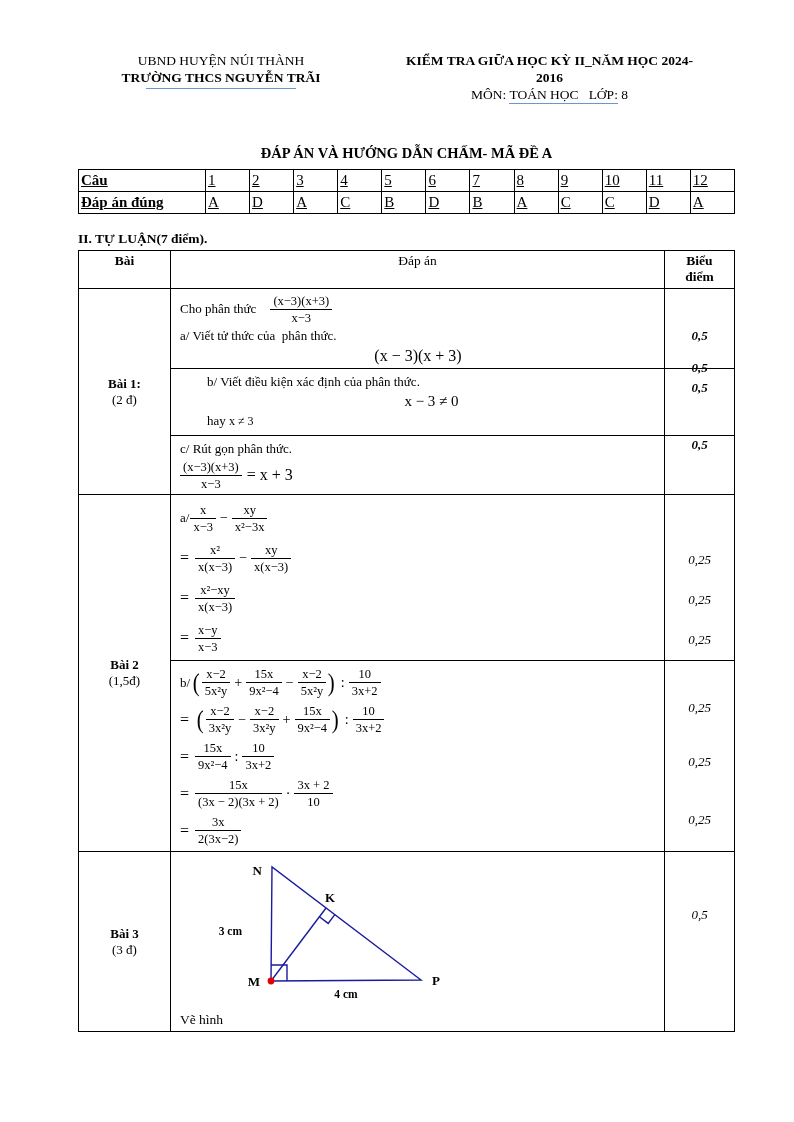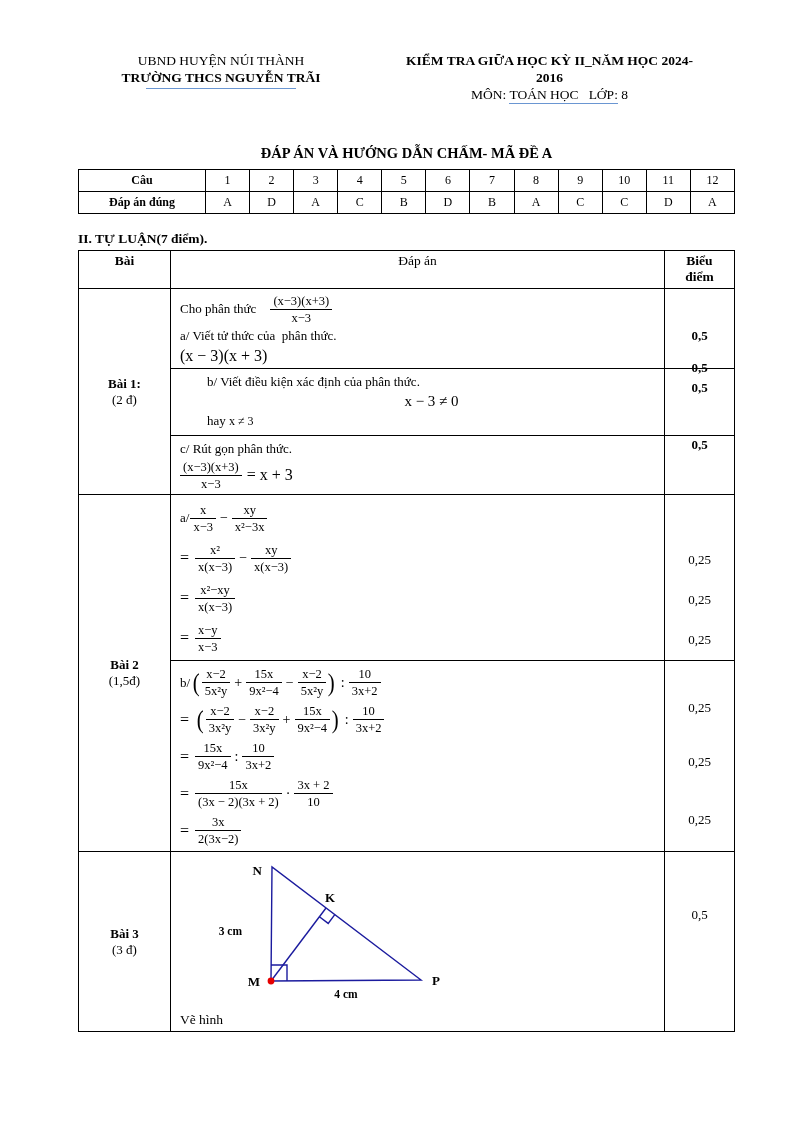--- a/index.html
+++ b/index.html
@@ -18,50 +18,50 @@
   .hdr-right .exam { font-weight:bold; }
   .subject-line { white-space:pre; }
   .subject-line .u-span { border-bottom:1.6px solid #6a96d2; padding-bottom:1px; }
   
   .doc-title { margin-top:42px; text-align:center; font-weight:bold; font-size:14.5px; }
   .sec-head { margin-top:12px; font-weight:bold; font-size:13.5px; }
   .sec-head2 { margin-top:17px; font-weight:bold; font-size:13.5px; }
   
   table { border-collapse:collapse; }
   table.mc { margin-top:7px; width:657px; table-layout:fixed; }
-  table.mc td { border:1.6px solid #000; text-align:center; font-size:12px; height:22px; padding:0 2px; }
+  table.mc td { border:1.6px solid #000; text-align:left; font-size:15px; height:22px; padding:0 2px;text-decoration:underline; }
   table.mc td.mc-label { font-weight:bold; }
   table.mc col.c-first { width:127px; }
   
   table.tl { margin-top:3px; width:657px; table-layout:fixed; }
   table.tl td, table.tl th { border:1.6px solid #000; font-size:13px; vertical-align:top; }
   table.tl col.c1 { width:92px; }
   table.tl col.c3 { width:70px; }
   table.tl th { font-size:13.5px; padding:2px 4px; vertical-align:top; }
   th.th-dapan { font-weight:normal; }
   .bai-cell { text-align:center; vertical-align:middle !important; }
   .bai-label { font-weight:bold; }
   .bai-pts { font-weight:normal; }
   .ans-cell { padding:3px 8px 2px 9px; }
-  .score-cell { text-align:center; font-size:13px; padding:0 8px; }
+  .score-cell { text-align:center; font-size:13px; padding:0 8px;font-style:italic; }
   .score-b { font-weight:bold; }
   .score-cell div { height:18px; line-height:18px; }
   .sc-center { display:flex; flex-direction:column; justify-content:center; height:100%; }
   .b1a-sc div:first-child { margin-top:38px; }
   .b2a-sc div:nth-child(1){ margin-top:56px; } .b2a-sc div:nth-child(n+2){ margin-top:22px; }
   .b2b-sc div:nth-child(1){ margin-top:38px; } .b2b-sc div:nth-child(2){ margin-top:36px; } .b2b-sc div:nth-child(3){ margin-top:40px; }
   .b3-sc div:first-child { margin-top:54px; }
   
   .txt-line { white-space:pre-wrap; line-height:19px; }
   .intro-line { display:flex; align-items:center; height:34px; }
   .intro-line .lbl { margin-right:14px; }
   .frac { display:inline-block; vertical-align:middle; text-align:center; font-size:12.5px; line-height:1.12; }
   .fnum, .frac .fnum { display:block; padding:0 3px 1px; border-bottom:1.3px solid #000; }
   .fden, .frac .fden { display:block; padding:1px 3px 0; }
-  .center-math { font-size:16px; line-height:21px; }
+  .center-math { text-align:center; font-size:16px; line-height:21px; }
   .center-math-sm { text-align:center; font-size:15px; line-height:20px; }
   .math-inline { font-size:12px; }
   .math-big { font-size:16px; }
   .eq-line { display:flex; align-items:center; height:40px; }
   .eq-line-s { height:37px; }
   .m-txt { font-size:13px; margin-right:1px; }
   .m-eq { font-size:16px; margin-right:6px; }
   .m-op { font-size:14px; margin:0 4px; }
   .m-big { font-size:26px; font-weight:400; line-height:1; margin:0 1px; transform:scaleX(.8); }
   .hay-line { line-height:20px; }

